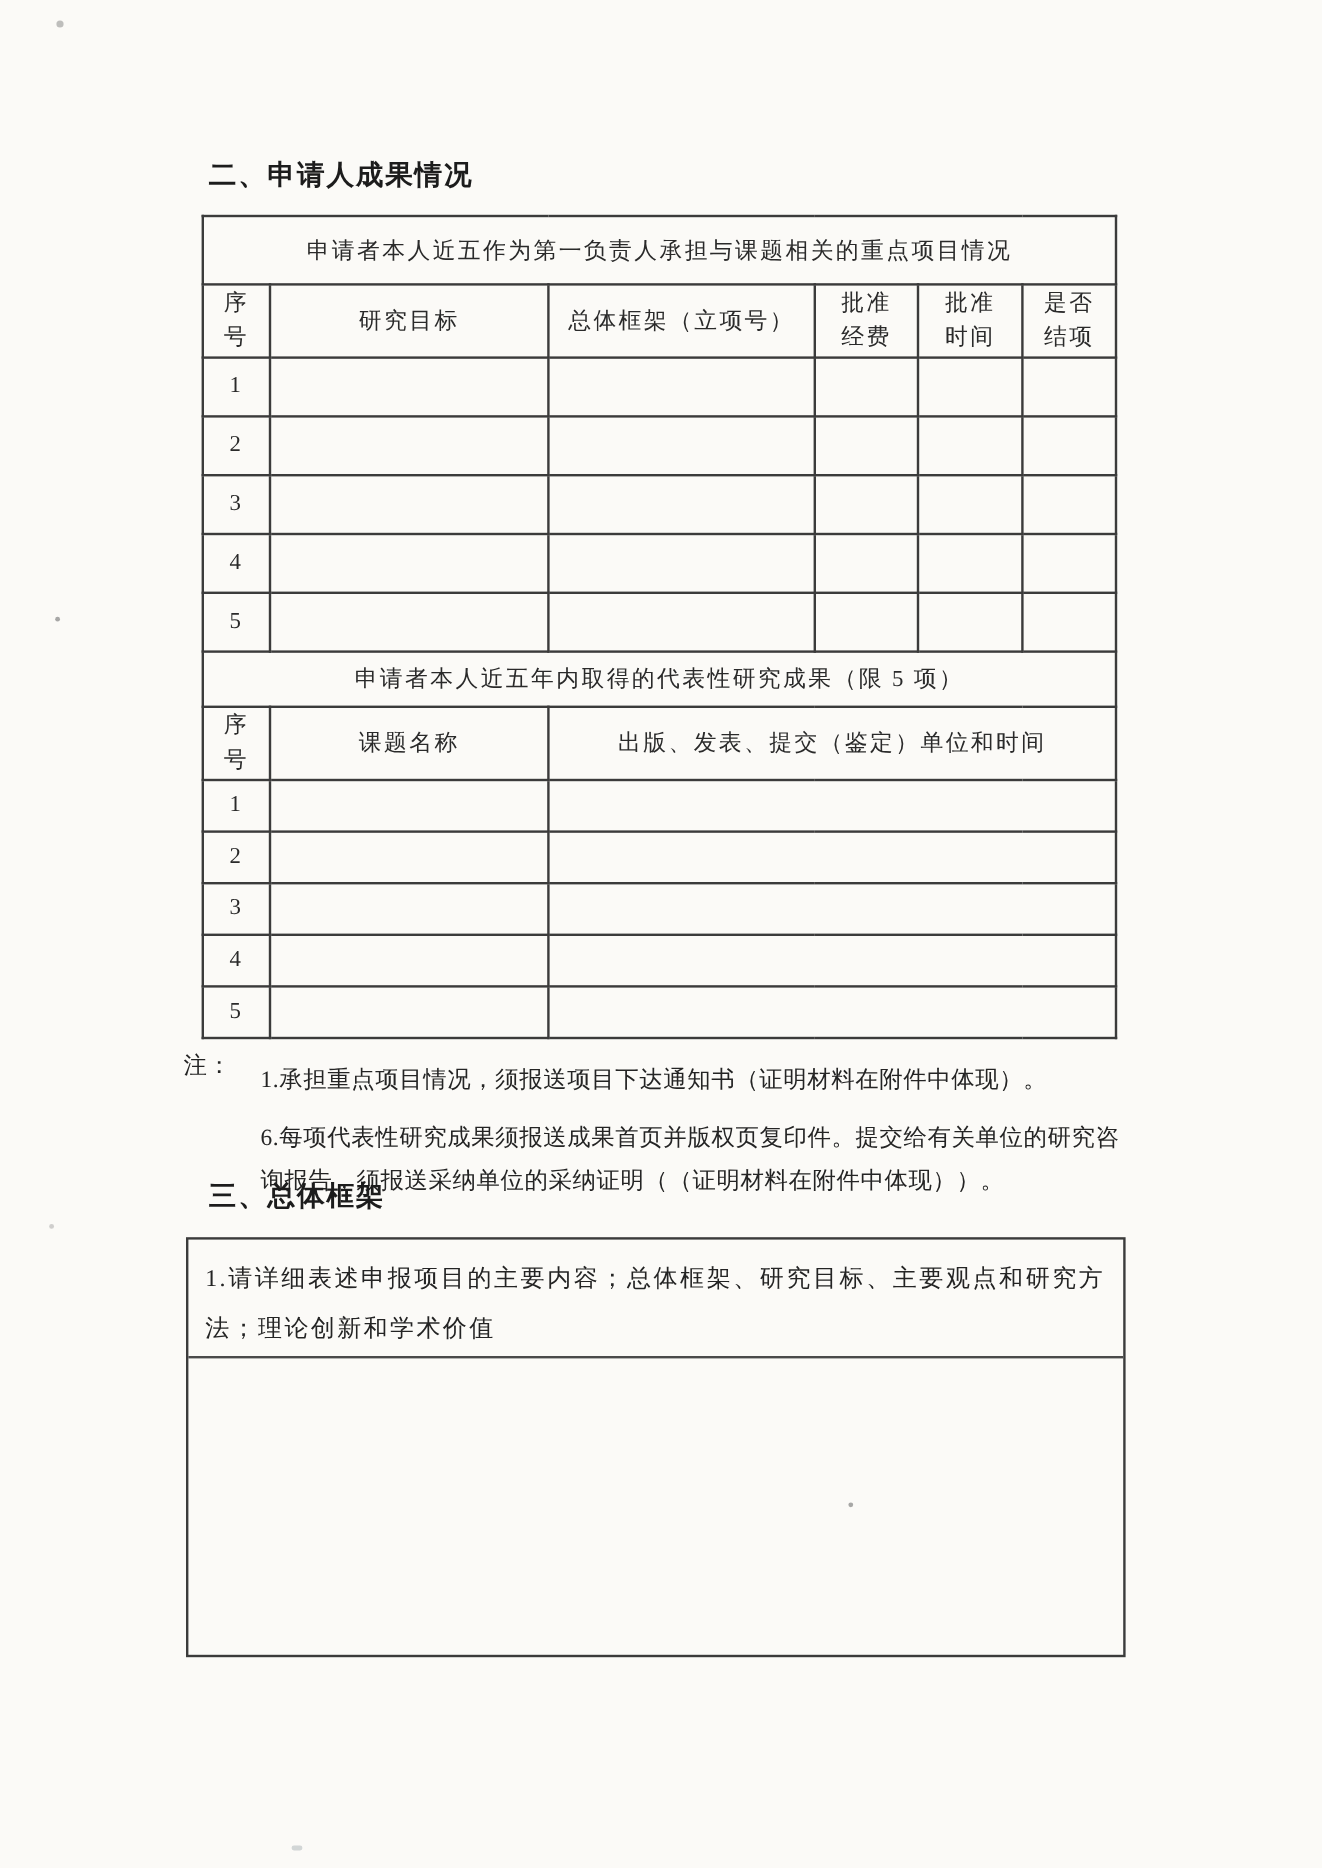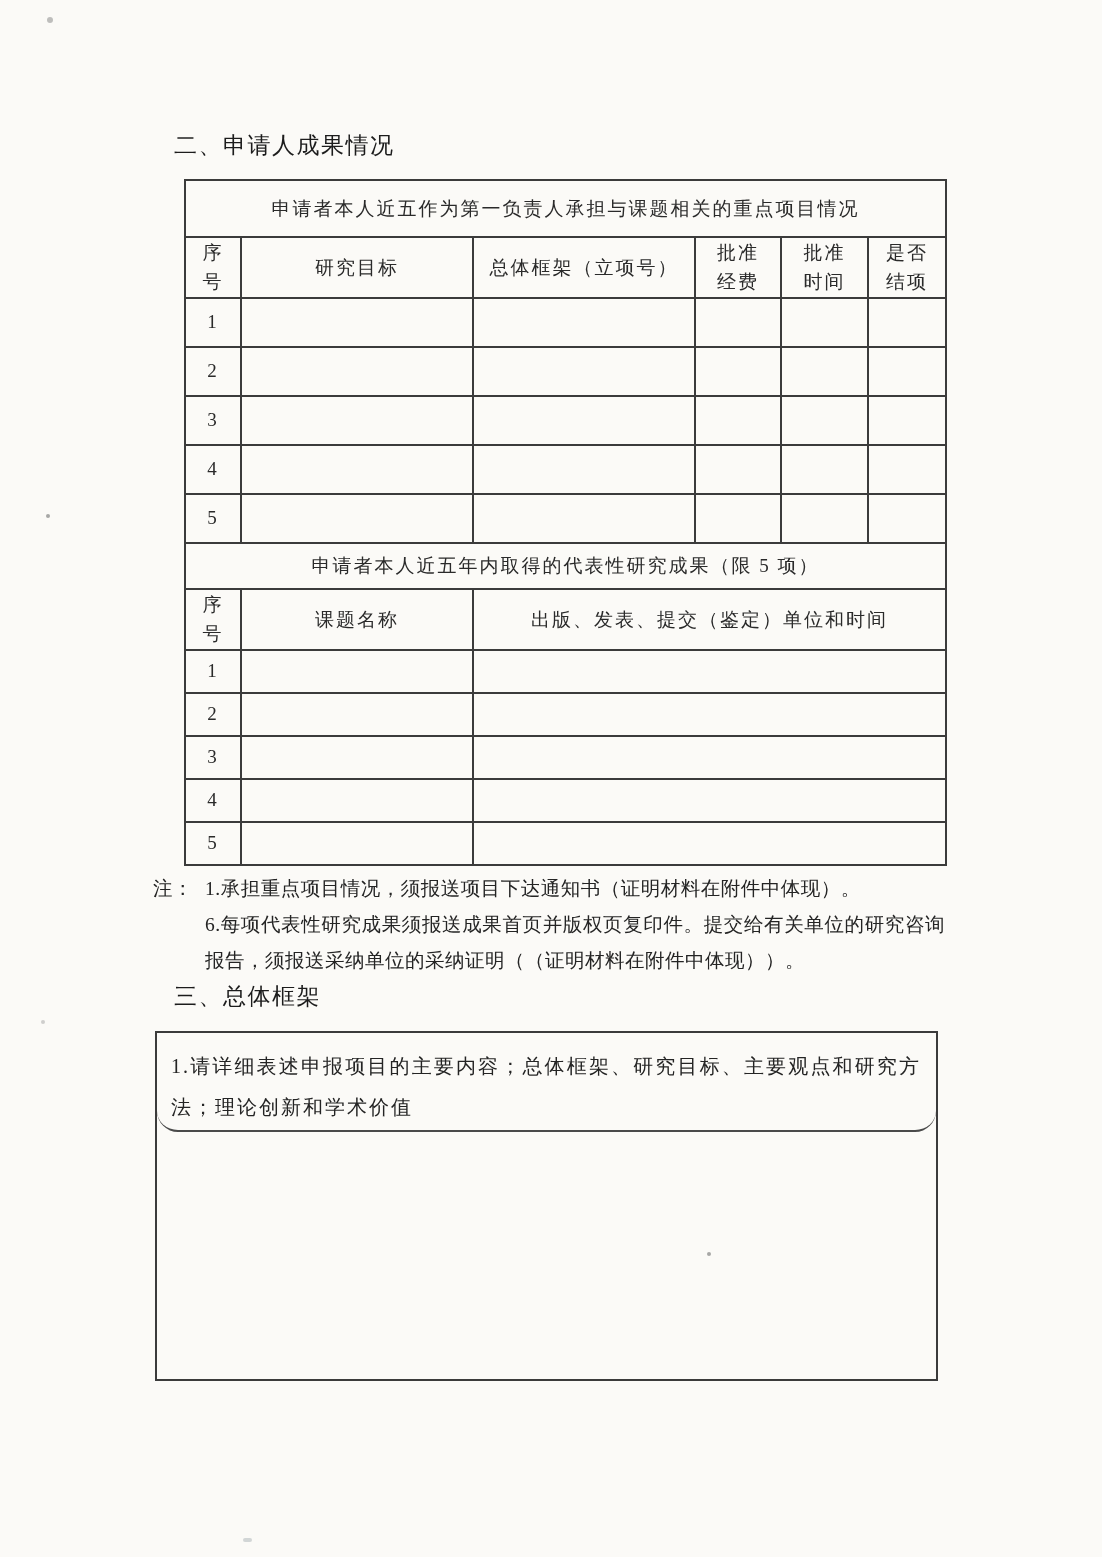--- a/index.html
+++ b/index.html
@@ -11,33 +11,33 @@
     position:relative;
     width:1102px;height:1557px;
     margin:0 auto;
     background:#fbfaf7;
     color:#262626;
     overflow:hidden;
   }
   .h-sec{
     position:absolute;
     font-family:"Liberation Sans","DejaVu Sans",sans-serif;
-    font-weight:normal;
+    font-weight:bold;
     font-size:23px;
     letter-spacing:1.5px;
     color:#1c1c1c;
     line-height:1.1;
     white-space:nowrap;
   }
   #sec2-heading{left:174px;top:133px;}
   #sec3-heading{left:174px;top:984px;}
 
   table.form{
     position:absolute;
-    left:184px;top:179px;
+    left:168px;top:179px;
     width:761px;
     border-collapse:collapse;
     table-layout:fixed;
     padding-left:44px;
   }
   table.form td, table.form th{
     border:2px solid #3b3b3b;
     padding:0 4px;
     font-size:19px;
     font-weight:normal;
@@ -61,41 +61,40 @@
     left:153px;top:871px;
     width:792px;
     display:flex;
     font-size:19.5px;
     line-height:36px;
     letter-spacing:0.5px;
     color:#242424;
   }
   .notes .lbl{flex:0 0 52px;}
   .notes .body{flex:1;}
-  .notes p{margin:0;text-align:justify;}
+  .notes p{margin:12px;text-align:justify;}
 
   .demo-box{
     position:absolute;
     left:155px;top:1031px;
     width:783px;height:350px;
     border:2px solid #3b3b3b;
     box-sizing:border-box;
     background:#fbfaf7;
   }
   .demo-prompt{
     height:99px;
     box-sizing:border-box;
     border-bottom:2px solid #4a4a4a;
     padding:13px 15px 0 14px;
     font-size:20px;
     line-height:41px;
     letter-spacing:2px;
     text-align:justify;
     color:#242424;
-    border-radius:21px;
   }
   .demo-answer{height:249px;}
 
   .speck{position:absolute;border-radius:50%;}
   .sp1{left:47px;top:17px;width:6px;height:6px;background:#8d8d8d;opacity:.55;}
   .sp2{left:46px;top:514px;width:4px;height:4px;background:#6f6f6f;opacity:.6;}
   .sp3{left:41px;top:1020px;width:4px;height:4px;background:#9a9a9a;opacity:.45;}
   .sp4{left:707px;top:1252px;width:4px;height:4px;background:#6f6f6f;opacity:.6;}
   .sp5{left:243px;top:1538px;width:9px;height:4px;background:#aab2b5;opacity:.5;border-radius:2px;}
 </style>

